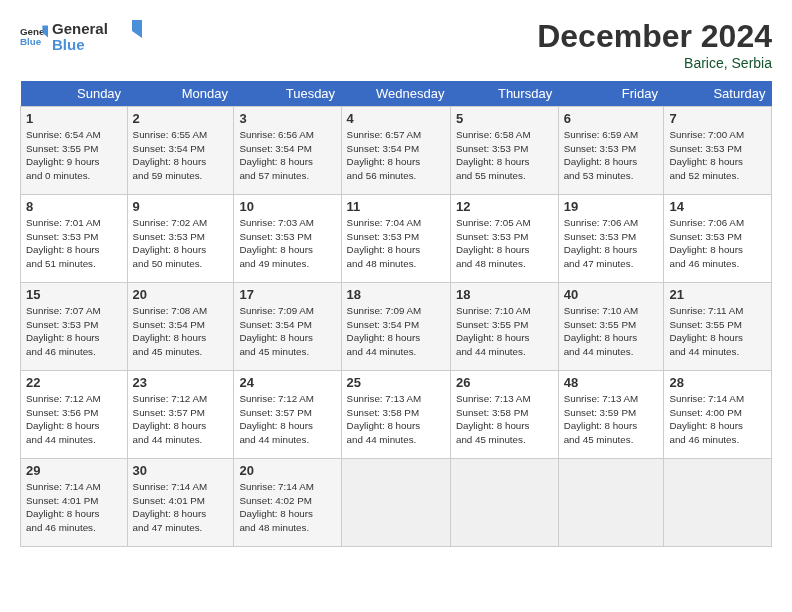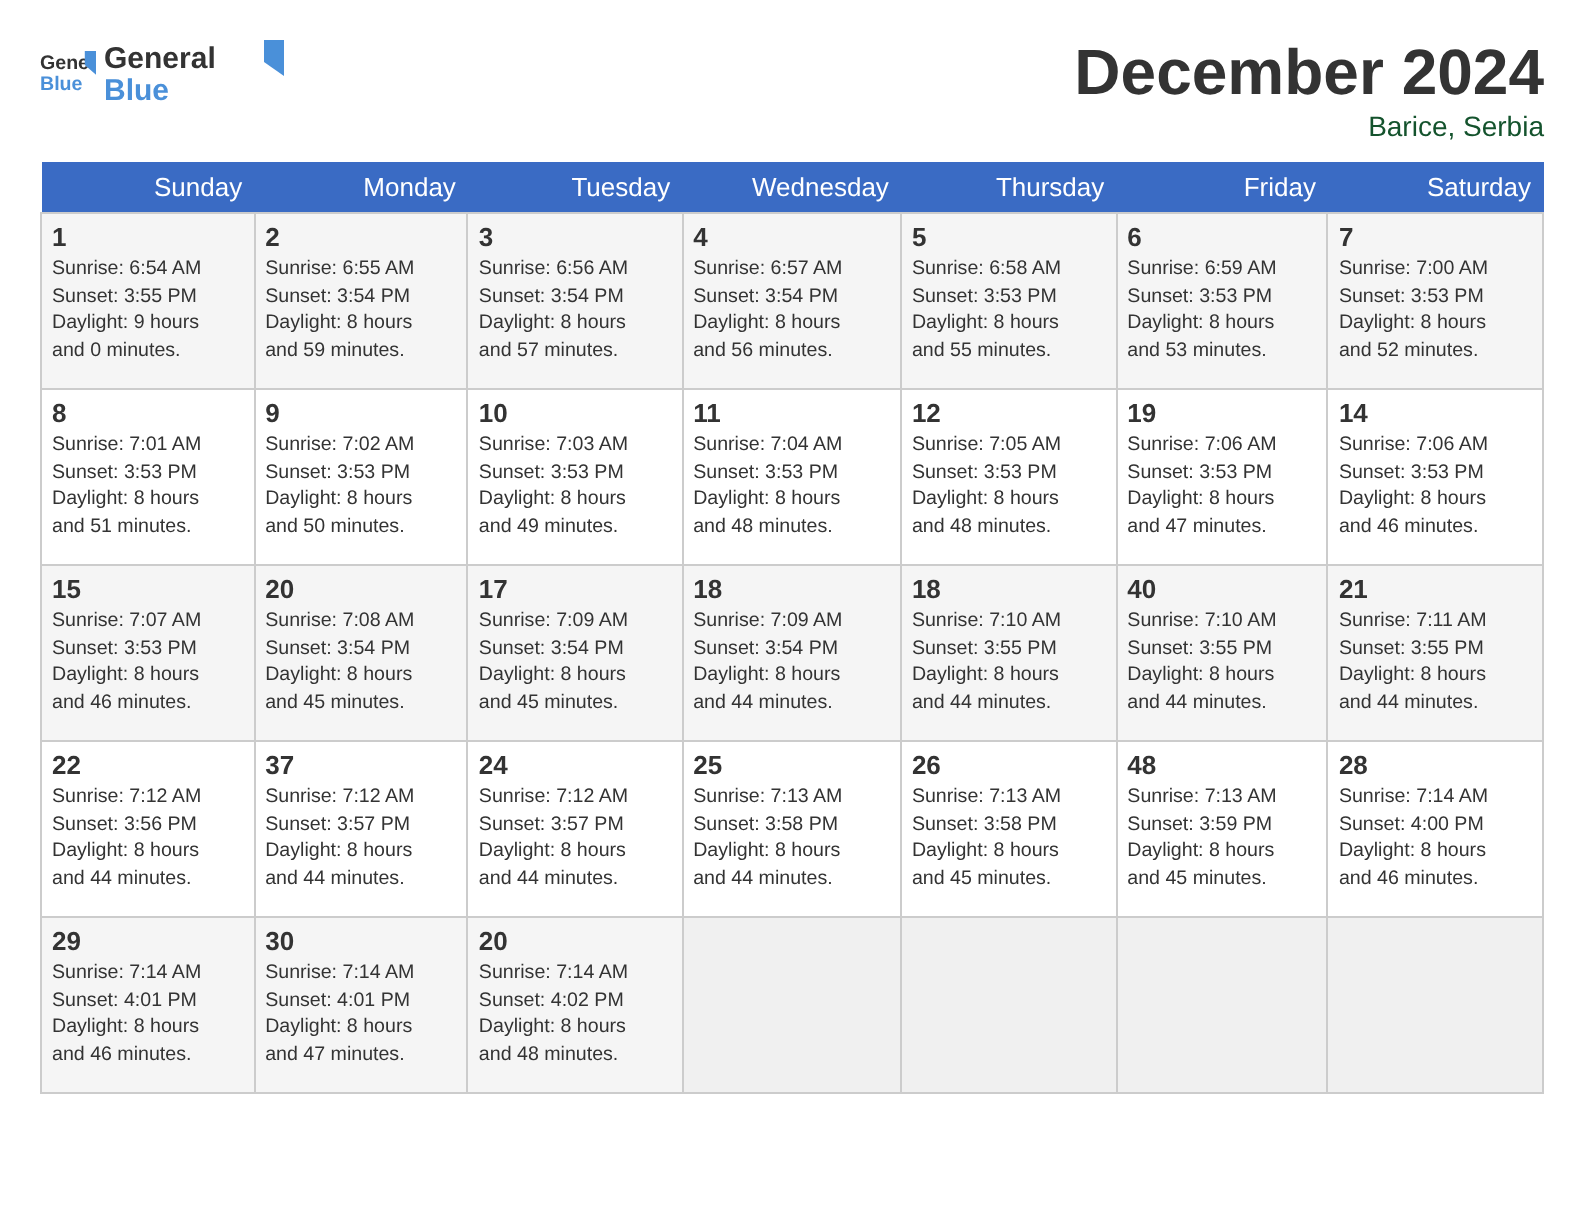--- a/index.html
+++ b/index.html
@@ -209,21 +209,21 @@
             <span class="day-num">21</span>
             <div class="day-info">Sunrise: 7:11 AM<br>Sunset: 3:55 PM<br>Daylight: 8 hours<br>and 44 minutes.</div>
           </td>
         </tr>
         <tr>
           <td>
             <span class="day-num">22</span>
             <div class="day-info">Sunrise: 7:12 AM<br>Sunset: 3:56 PM<br>Daylight: 8 hours<br>and 44 minutes.</div>
           </td>
           <td>
-            <span class="day-num">37</span>
+            <span class="day-num">23</span>
             <div class="day-info">Sunrise: 7:12 AM<br>Sunset: 3:57 PM<br>Daylight: 8 hours<br>and 44 minutes.</div>
           </td>
           <td>
             <span class="day-num">24</span>
             <div class="day-info">Sunrise: 7:12 AM<br>Sunset: 3:57 PM<br>Daylight: 8 hours<br>and 44 minutes.</div>
           </td>
           <td>
             <span class="day-num">25</span>
             <div class="day-info">Sunrise: 7:13 AM<br>Sunset: 3:58 PM<br>Daylight: 8 hours<br>and 44 minutes.</div>
           </td>

